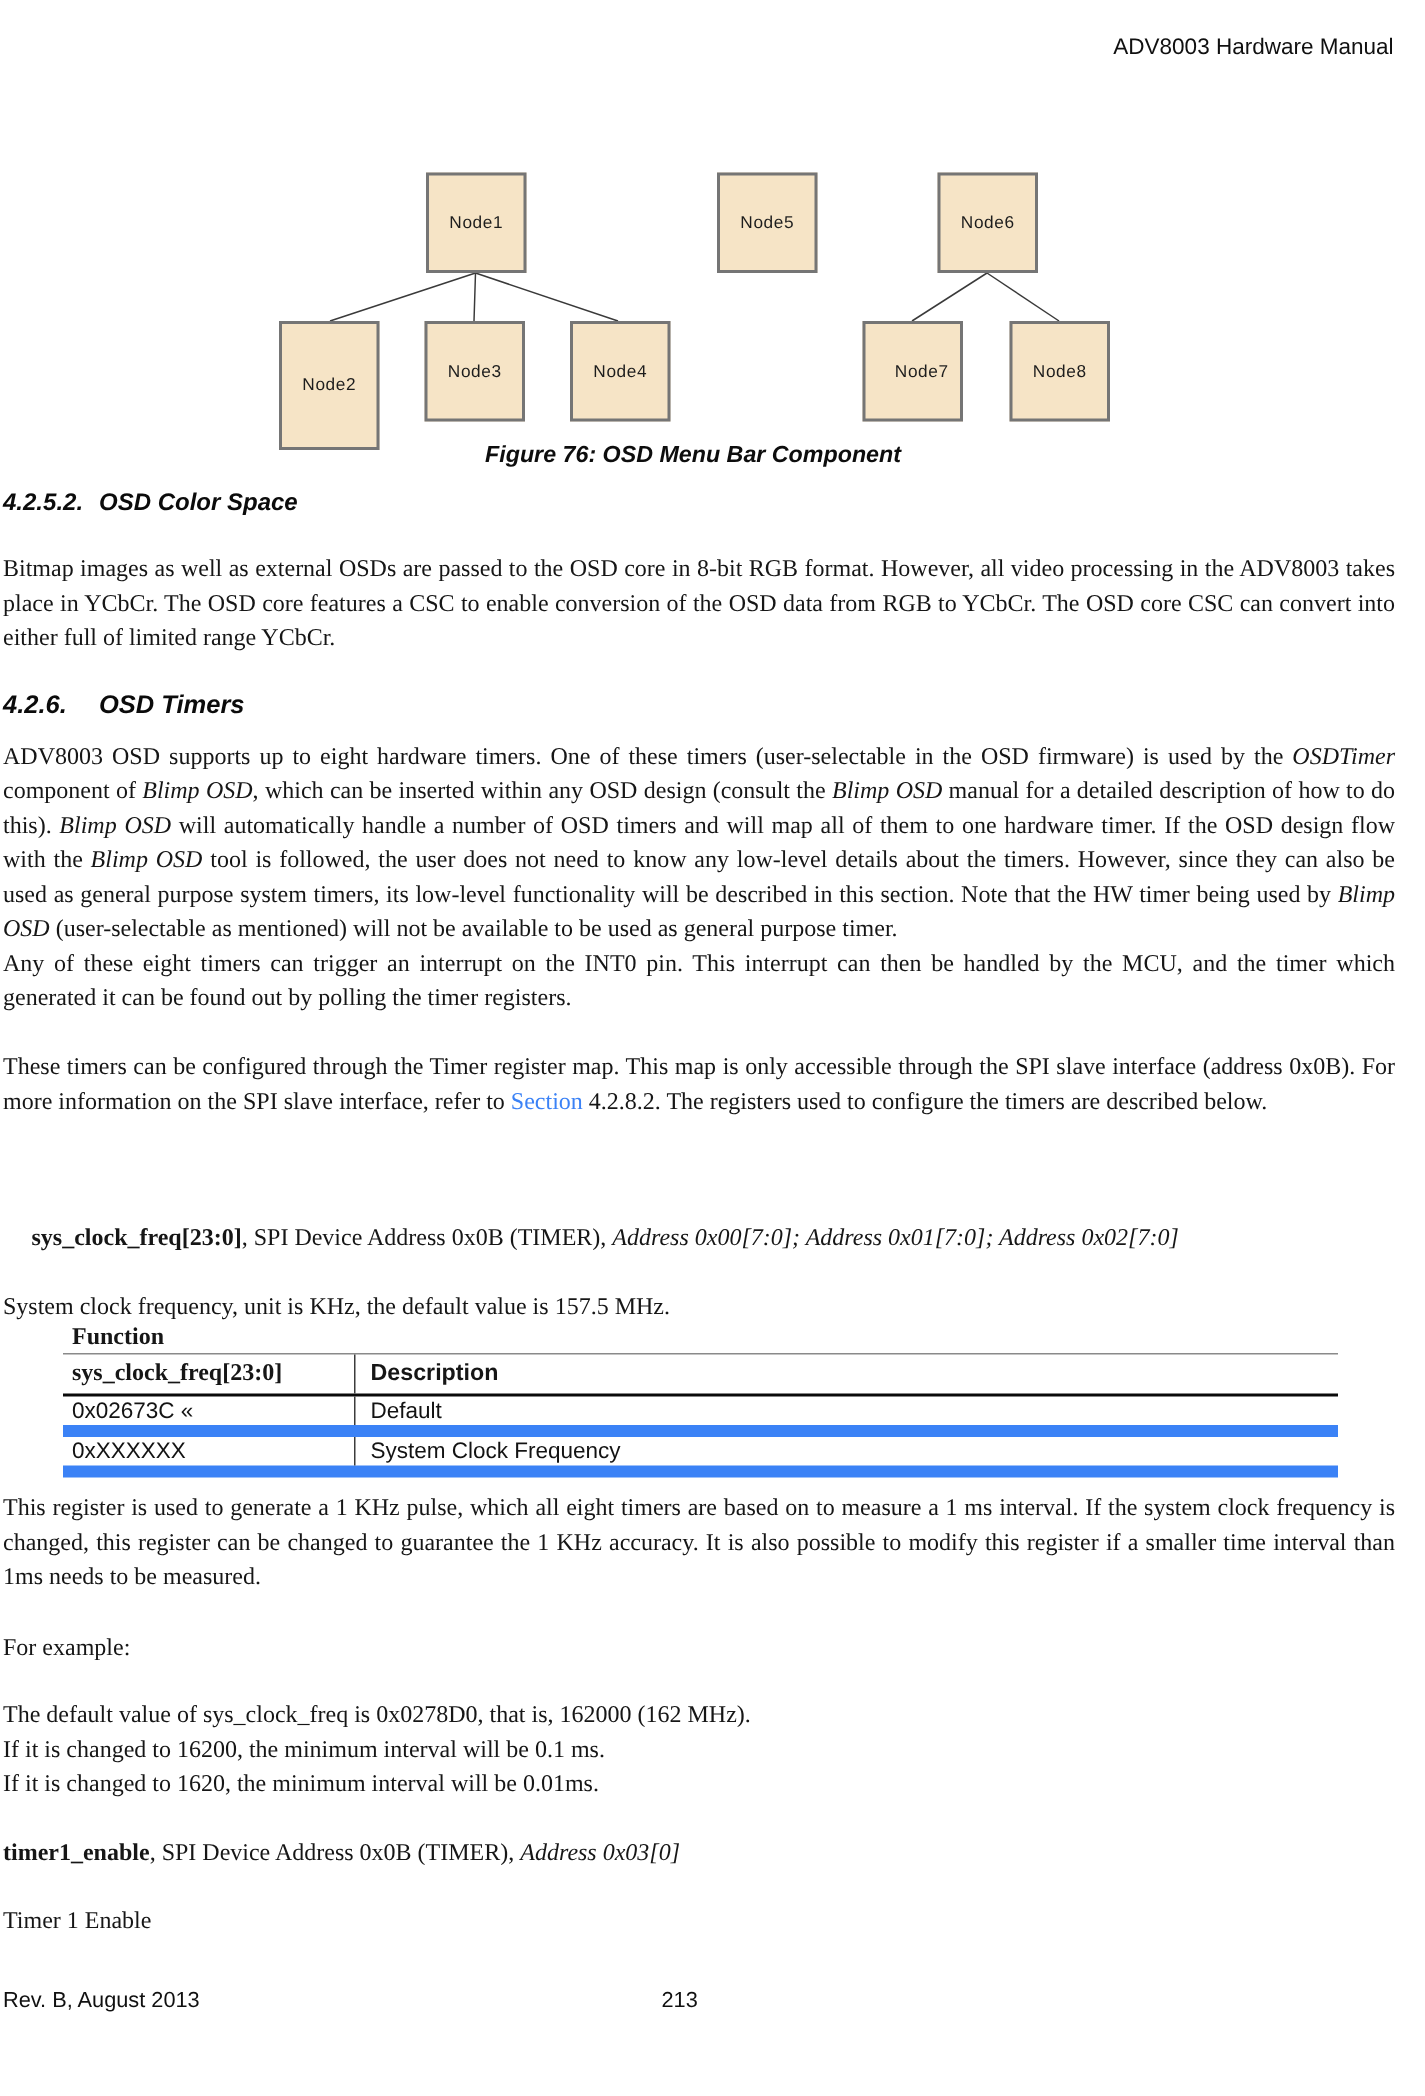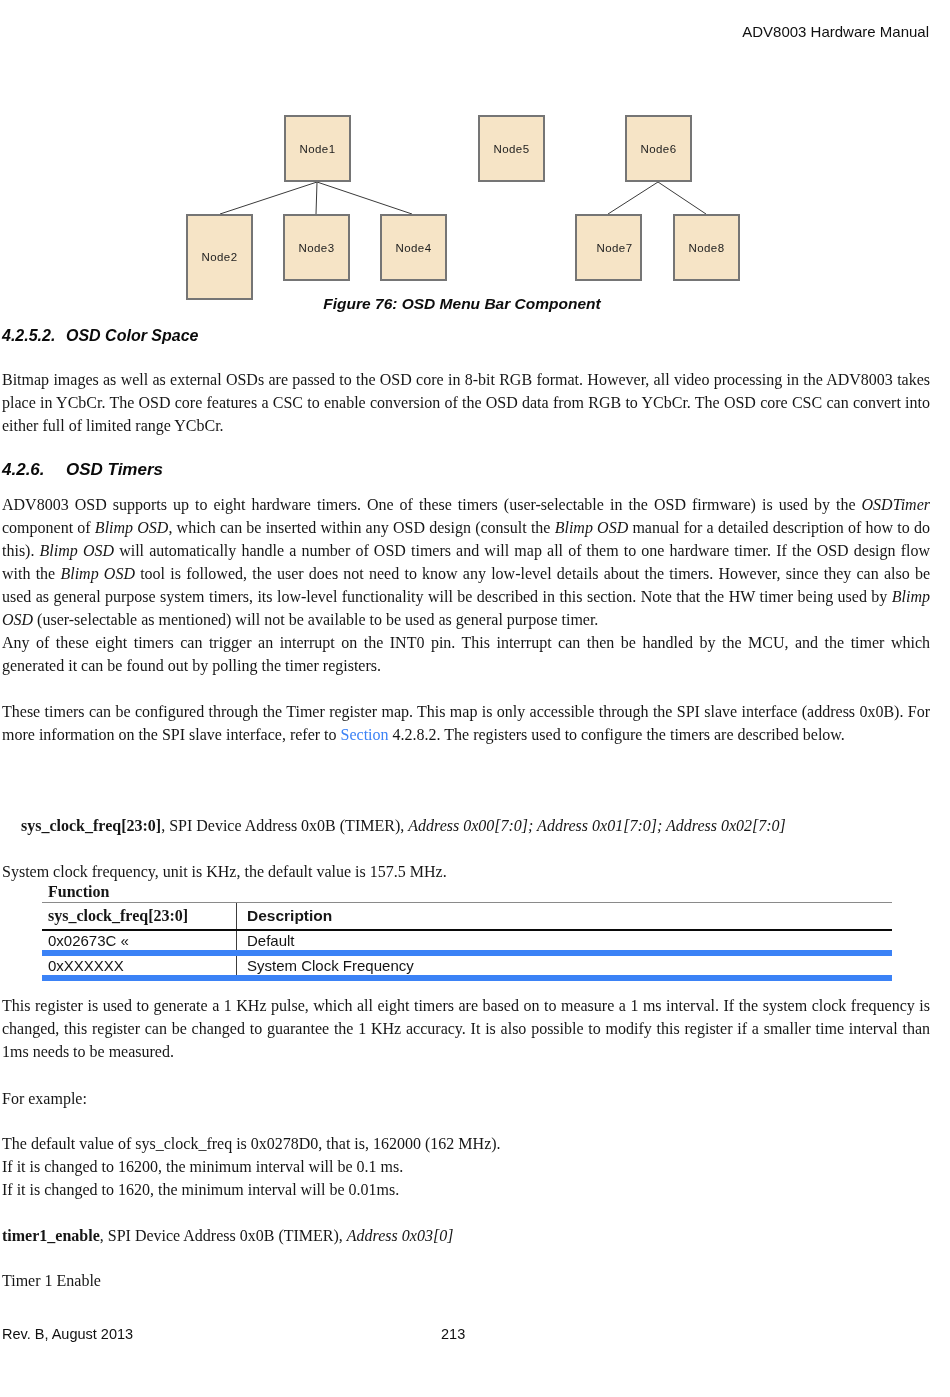--- a/index.html
+++ b/index.html
@@ -40,21 +40,21 @@
   .lines div{height:23px;}
   
   .tblwrap{position:absolute;left:2px;width:928px;}
   .tbl-label{
     font-family:"Liberation Serif",serif;font-weight:bold;font-size:16px;
     margin-left:46px;margin-bottom:2px;line-height:16px;
   }
   .tbl{width:850px;margin-left:40px;border-top:1px solid #8a8a8a;}
   .trow{display:flex;align-items:center;}
   .trow.hdrrow{height:26px;border-bottom:2px solid #0a0a0a;}
-  .trow.datarow{height:19px;border-bottom:6px solid #3b82f6;}
+  .trow.datarow{height:19px;border-bottom:8px solid #3b82f6;}
   .tc1{
     width:195px;box-sizing:border-box;padding-left:6px;align-self:stretch;
     display:flex;align-items:center;border-right:1.5px solid #3c3c3c;
   }
   .tc2{flex:1;padding-left:10px;}
   .hdrrow .tc1{font-family:"Liberation Serif",serif;font-weight:bold;font-size:16px;}
   .hdrrow .tc2{font-family:"Liberation Sans",sans-serif;font-weight:bold;font-size:15.5px;}
   .datarow .tc1,.datarow .tc2{font-family:"Liberation Sans",sans-serif;font-size:15px;color:#131313;}
   
   .footer{

